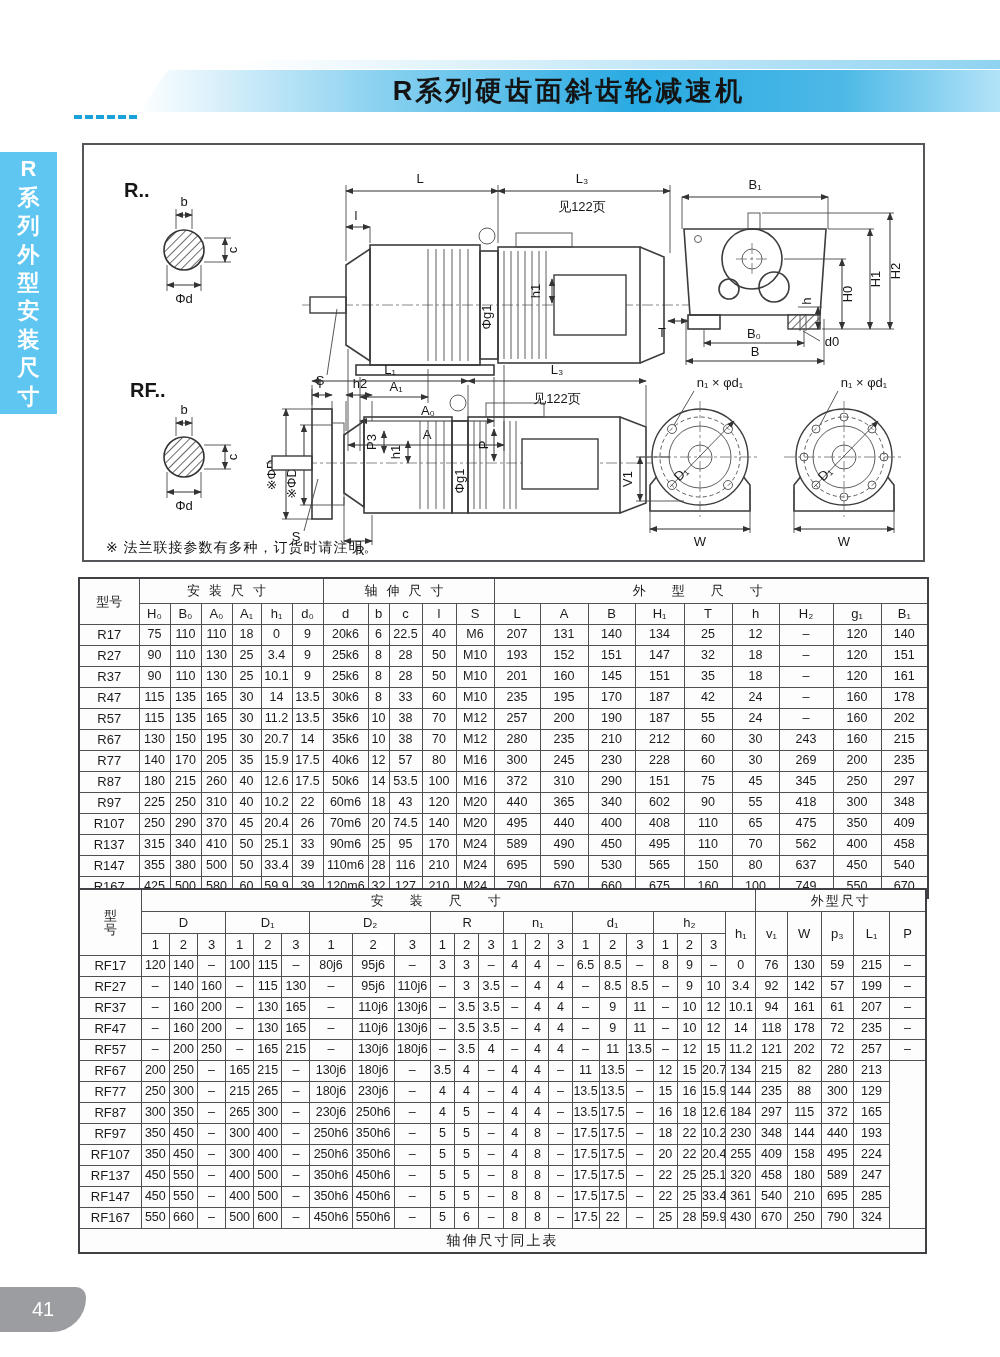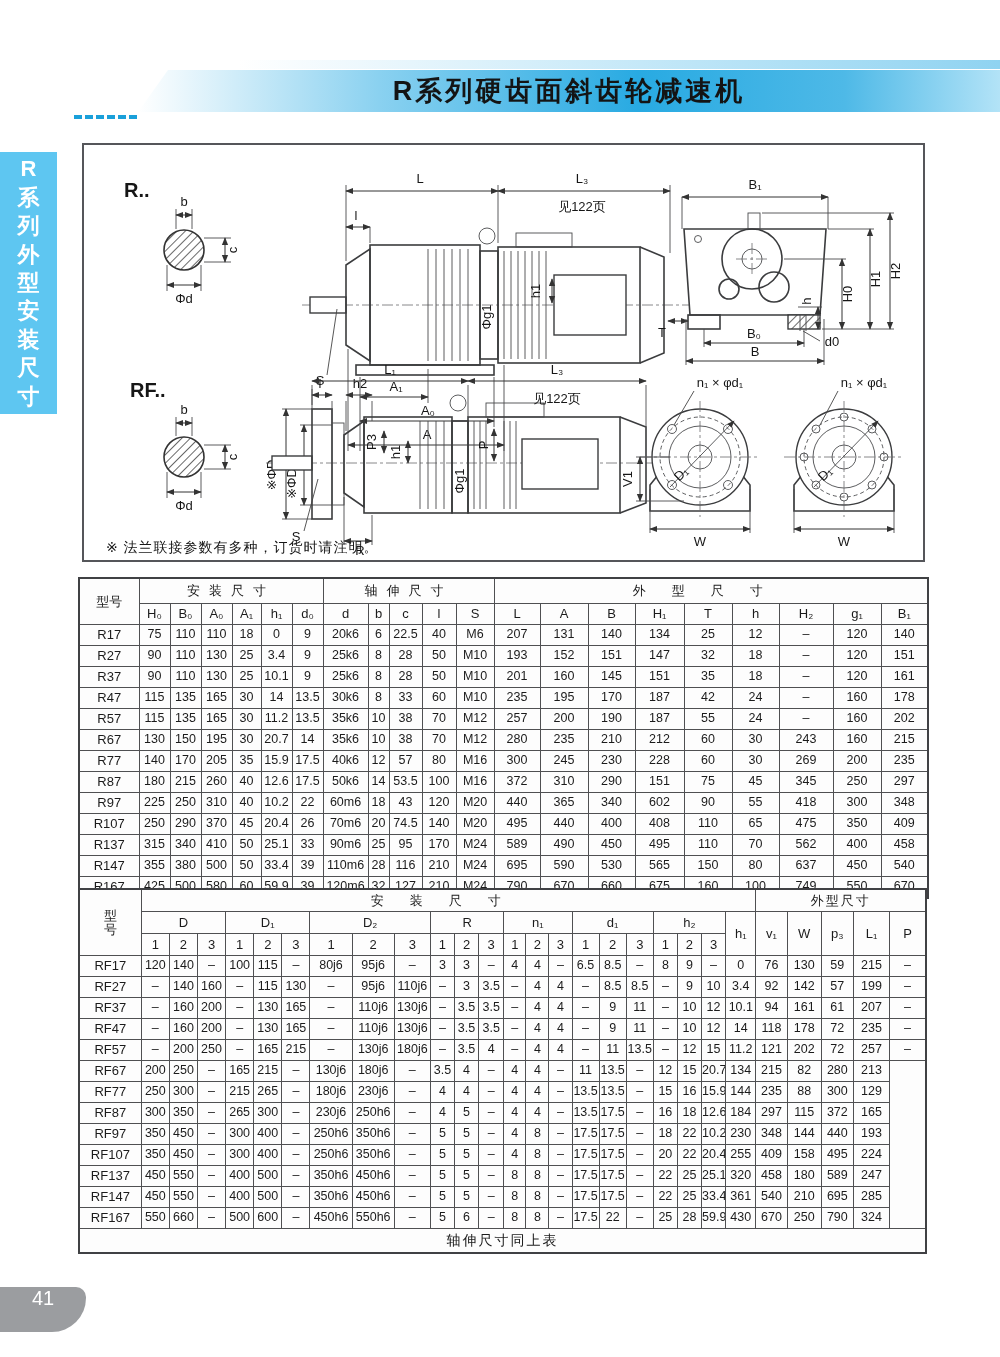--- a/index.html
+++ b/index.html
@@ -46,21 +46,21 @@
   .grp{font-size:15px;}
   .ls1{letter-spacing:9px;padding-left:9px;}
   .ls2{letter-spacing:26px;padding-left:26px;}
   .ls3{letter-spacing:2px;padding-left:2px;}
   .modelcell{font-size:13px;}
   .t1 thead tr:first-child th{height:24px;}
   .t2 thead th{height:21px;}
   .tfoot-row td{height:23px;font-size:14px;letter-spacing:2px;}
   
   .pagetab{position:absolute;left:0;top:1287px;width:86px;height:45px;background:#9b9da0;
-    border-radius:0 10px 34px 0;color:#ffffff;font-size:20px;display:flex;justify-content:center;}
+    border-radius:0 10px 34px 0;color:#ffffff;font-size:20px;display:flex;align-items:center;justify-content:center;}
 </style>
 </head>
 <body>
 
 <div class="banner-top"></div>
 <div class="banner-main">
   <div class="title">R系列硬齿面斜齿轮减速机</div>
 </div>
 <div class="brand"></div>
 

